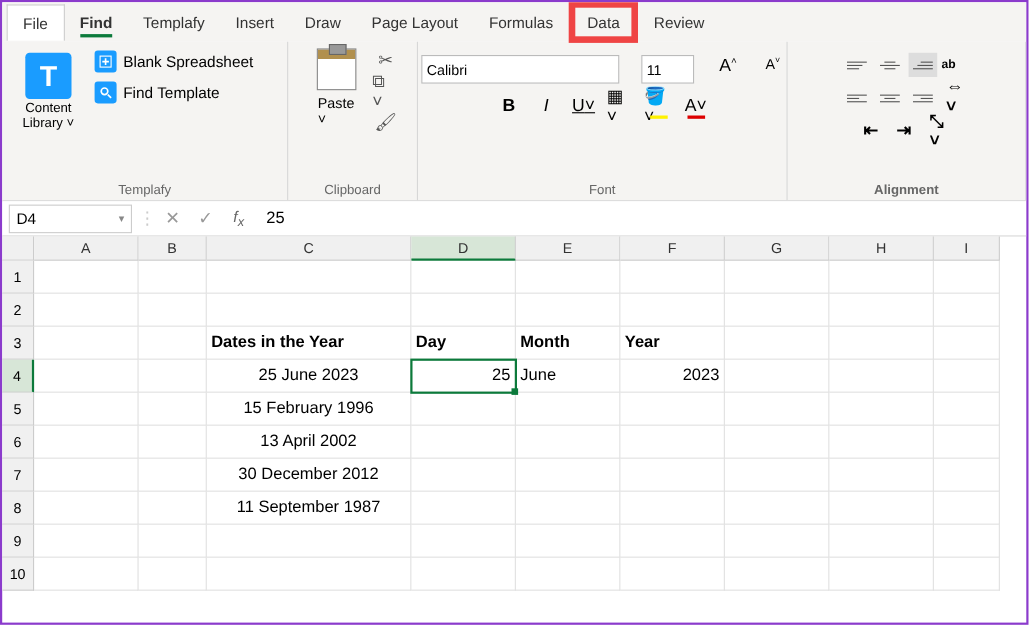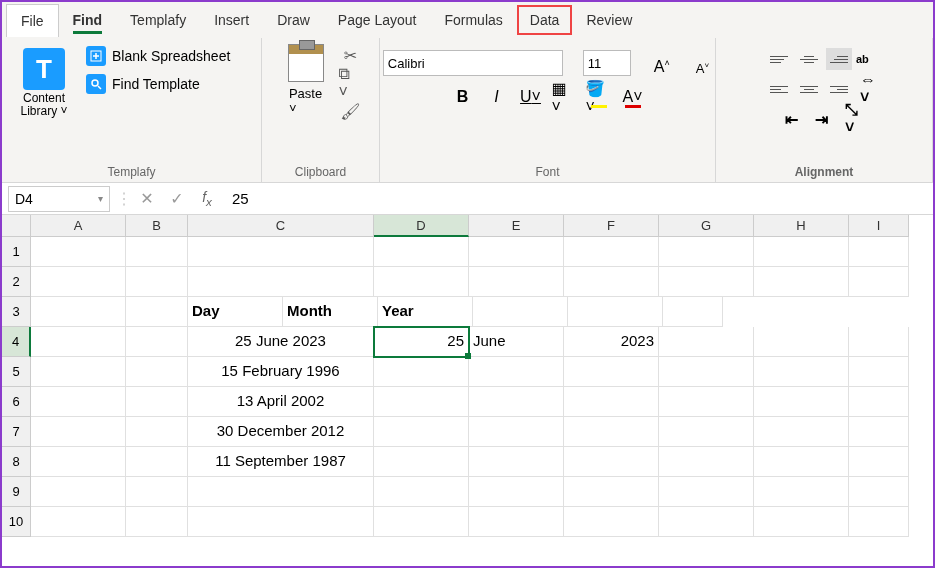--- a/index.html
+++ b/index.html
@@ -4,21 +4,21 @@
   <style>
     * { box-sizing: border-box; margin: 0; padding: 0; font-family: "Segoe UI", sans-serif; }
     body { width: 935px; height: 568px; overflow: hidden; border: 2px solid #8b3bcc; background: #fff; }
     
     
     .tabs { display: flex; height: 36px; background: #f5f4f2; align-items: center; padding: 0 4px; }
     .tab { padding: 8px 14px; font-size: 14px; color: #333; cursor: pointer; }
     .tab.file { background: #fff; border: 1px solid #ccc; border-bottom: none; }
     .tab.home { font-weight: 600; position: relative; }
     .tab.home::after { content: ""; position: absolute; left: 14px; right: 14px; bottom: 2px; height: 3px; background: #0c7a3b; }
-    .tab.data { border: 2px solid #ef4444; padding: 5px 11px; }
+    .tab.data { border: 6px solid #ef4444; padding: 5px 11px; }
 
     
     .ribbon { display: flex; background: #f5f4f2; height: 145px; border-bottom: 1px solid #d7d7d7; }
     .group { border-right: 1px solid #d7d7d7; position: relative; padding: 6px 8px 20px; display: flex; }
     .group-label { position: absolute; bottom: 3px; left: 0; right: 0; text-align: center; font-size: 12px; color: #666; }
 
     
     .g-templafy { width: 260px; }
     .cl-btn { display: flex; flex-direction: column; align-items: center; width: 68px; padding-top: 4px; }
     .cl-icon { width: 42px; height: 42px; background: #1a9cff; border-radius: 4px; color: #fff; font-size: 26px; display: flex; align-items: center; justify-content: center; font-weight: 700; }
@@ -31,41 +31,41 @@
     
     .g-clipboard { width: 118px; justify-content: center; }
     .paste-big { display: flex; flex-direction: column; align-items: center; width: 54px; }
     .paste-icon { width: 36px; height: 38px; background: linear-gradient(#b1904e 0 25%, #fff 25% 100%); border: 1px solid #888; position: relative; }
     .paste-icon::before { content: ""; position: absolute; top: -5px; left: 10px; width: 14px; height: 8px; background: #999; border: 1px solid #666; }
     .cb-side { display: flex; flex-direction: column; gap: 6px; padding-left: 6px; }
     .mini { width: 24px; height: 22px; display: flex; align-items: center; justify-content: center; font-size: 16px; color: #555; }
 
     
     .g-font { width: 336px; flex-direction: column; padding-top: 12px; gap: 8px; align-items: center; }
-    .font-row1 { display: flex; gap: 20px; align-items: flex-end; }
+    .font-row1 { display: flex; gap: 20px; align-items: flex-start; }
     .font-row1 select, .font-row1 input { height: 26px; border: 1px solid #bbb; background: #fff; font-size: 13px; padding: 0 4px; }
     .font-name { width: 180px; }
     .font-size { width: 48px; }
     .aa { font-size: 16px; padding: 0 3px; }
     .font-row2 { display: flex; gap: 8px; align-items: center; font-size: 16px; }
     .fbtn { width: 26px; height: 26px; display: flex; align-items: center; justify-content: center; cursor: pointer; }
     .ul-a { position: relative; }
     .ul-a::after { content: ""; position: absolute; bottom: 2px; left: 5px; right: 5px; height: 3px; }
     .yellow::after { background: #fff200; }
     .red::after { background: #d00; }
 
     
     .g-align { flex: 1; flex-direction: column; gap: 8px; padding-top: 10px; align-items: center; font-weight: bold; }
     .al-row { display: flex; gap: 4px; }
     .al { width: 26px; height: 22px; display: flex; flex-direction: column; justify-content: center; gap: 2px; padding: 0 4px; }
     .al span { display: block; height: 1px; background: #555; }
 
     
     .fbar { display: flex; height: 32px; border-bottom: 1px solid #d7d7d7; align-items: center; background: #fff; }
-    .namebox { width: 102px; height: 26px; border: 1px solid #ccc; margin: 0 6px; padding: 0 6px; font-size: 14px; display: flex; align-items: center; }
+    .namebox { width: 112px; height: 26px; border: 1px solid #ccc; margin: 0 6px; padding: 0 6px; font-size: 14px; display: flex; align-items: center; }
     .namebox .dd { margin-left: auto; font-size: 10px; color: #888; }
     .fbar-btn { width: 30px; text-align: center; color: #999; font-size: 16px; }
     .fx { font-style: italic; color: #666; font-size: 14px; width: 30px; text-align: center; }
     .fval { flex: 1; padding: 0 10px; font-size: 15px; }
 
     
     .grid { display: flex; flex-direction: column; }
     .ghead { display: flex; height: 22px; }
     .ghead .corner { width: 29px; background: #f0f0f0; border-right: 1px solid #ccc; border-bottom: 1px solid #ccc; }
     .colh { background: #f0f0f0; border-right: 1px solid #ccc; border-bottom: 1px solid #ccc; text-align: center; font-size: 13px; color: #333; line-height: 22px; }
@@ -251,20 +251,21 @@
       <div class="cell wE"></div>
       <div class="cell wF"></div>
       <div class="cell wG"></div>
       <div class="cell wH"></div>
       <div class="cell wI"></div>
     </div>
   <div class="grow">
       <div class="rowh">3</div>
       <div class="cell wA"></div>
       <div class="cell wB"></div>
+      <div class="cell wC bold la">Dates in the Year</div>
       <div class="cell wD bold la">Day</div>
       <div class="cell wE bold la">Month</div>
       <div class="cell wF bold la">Year</div>
       <div class="cell wG"></div>
       <div class="cell wH"></div>
       <div class="cell wI"></div>
     </div>
   <div class="grow">
       <div class="rowh sel">4</div>
       <div class="cell wA"></div>

